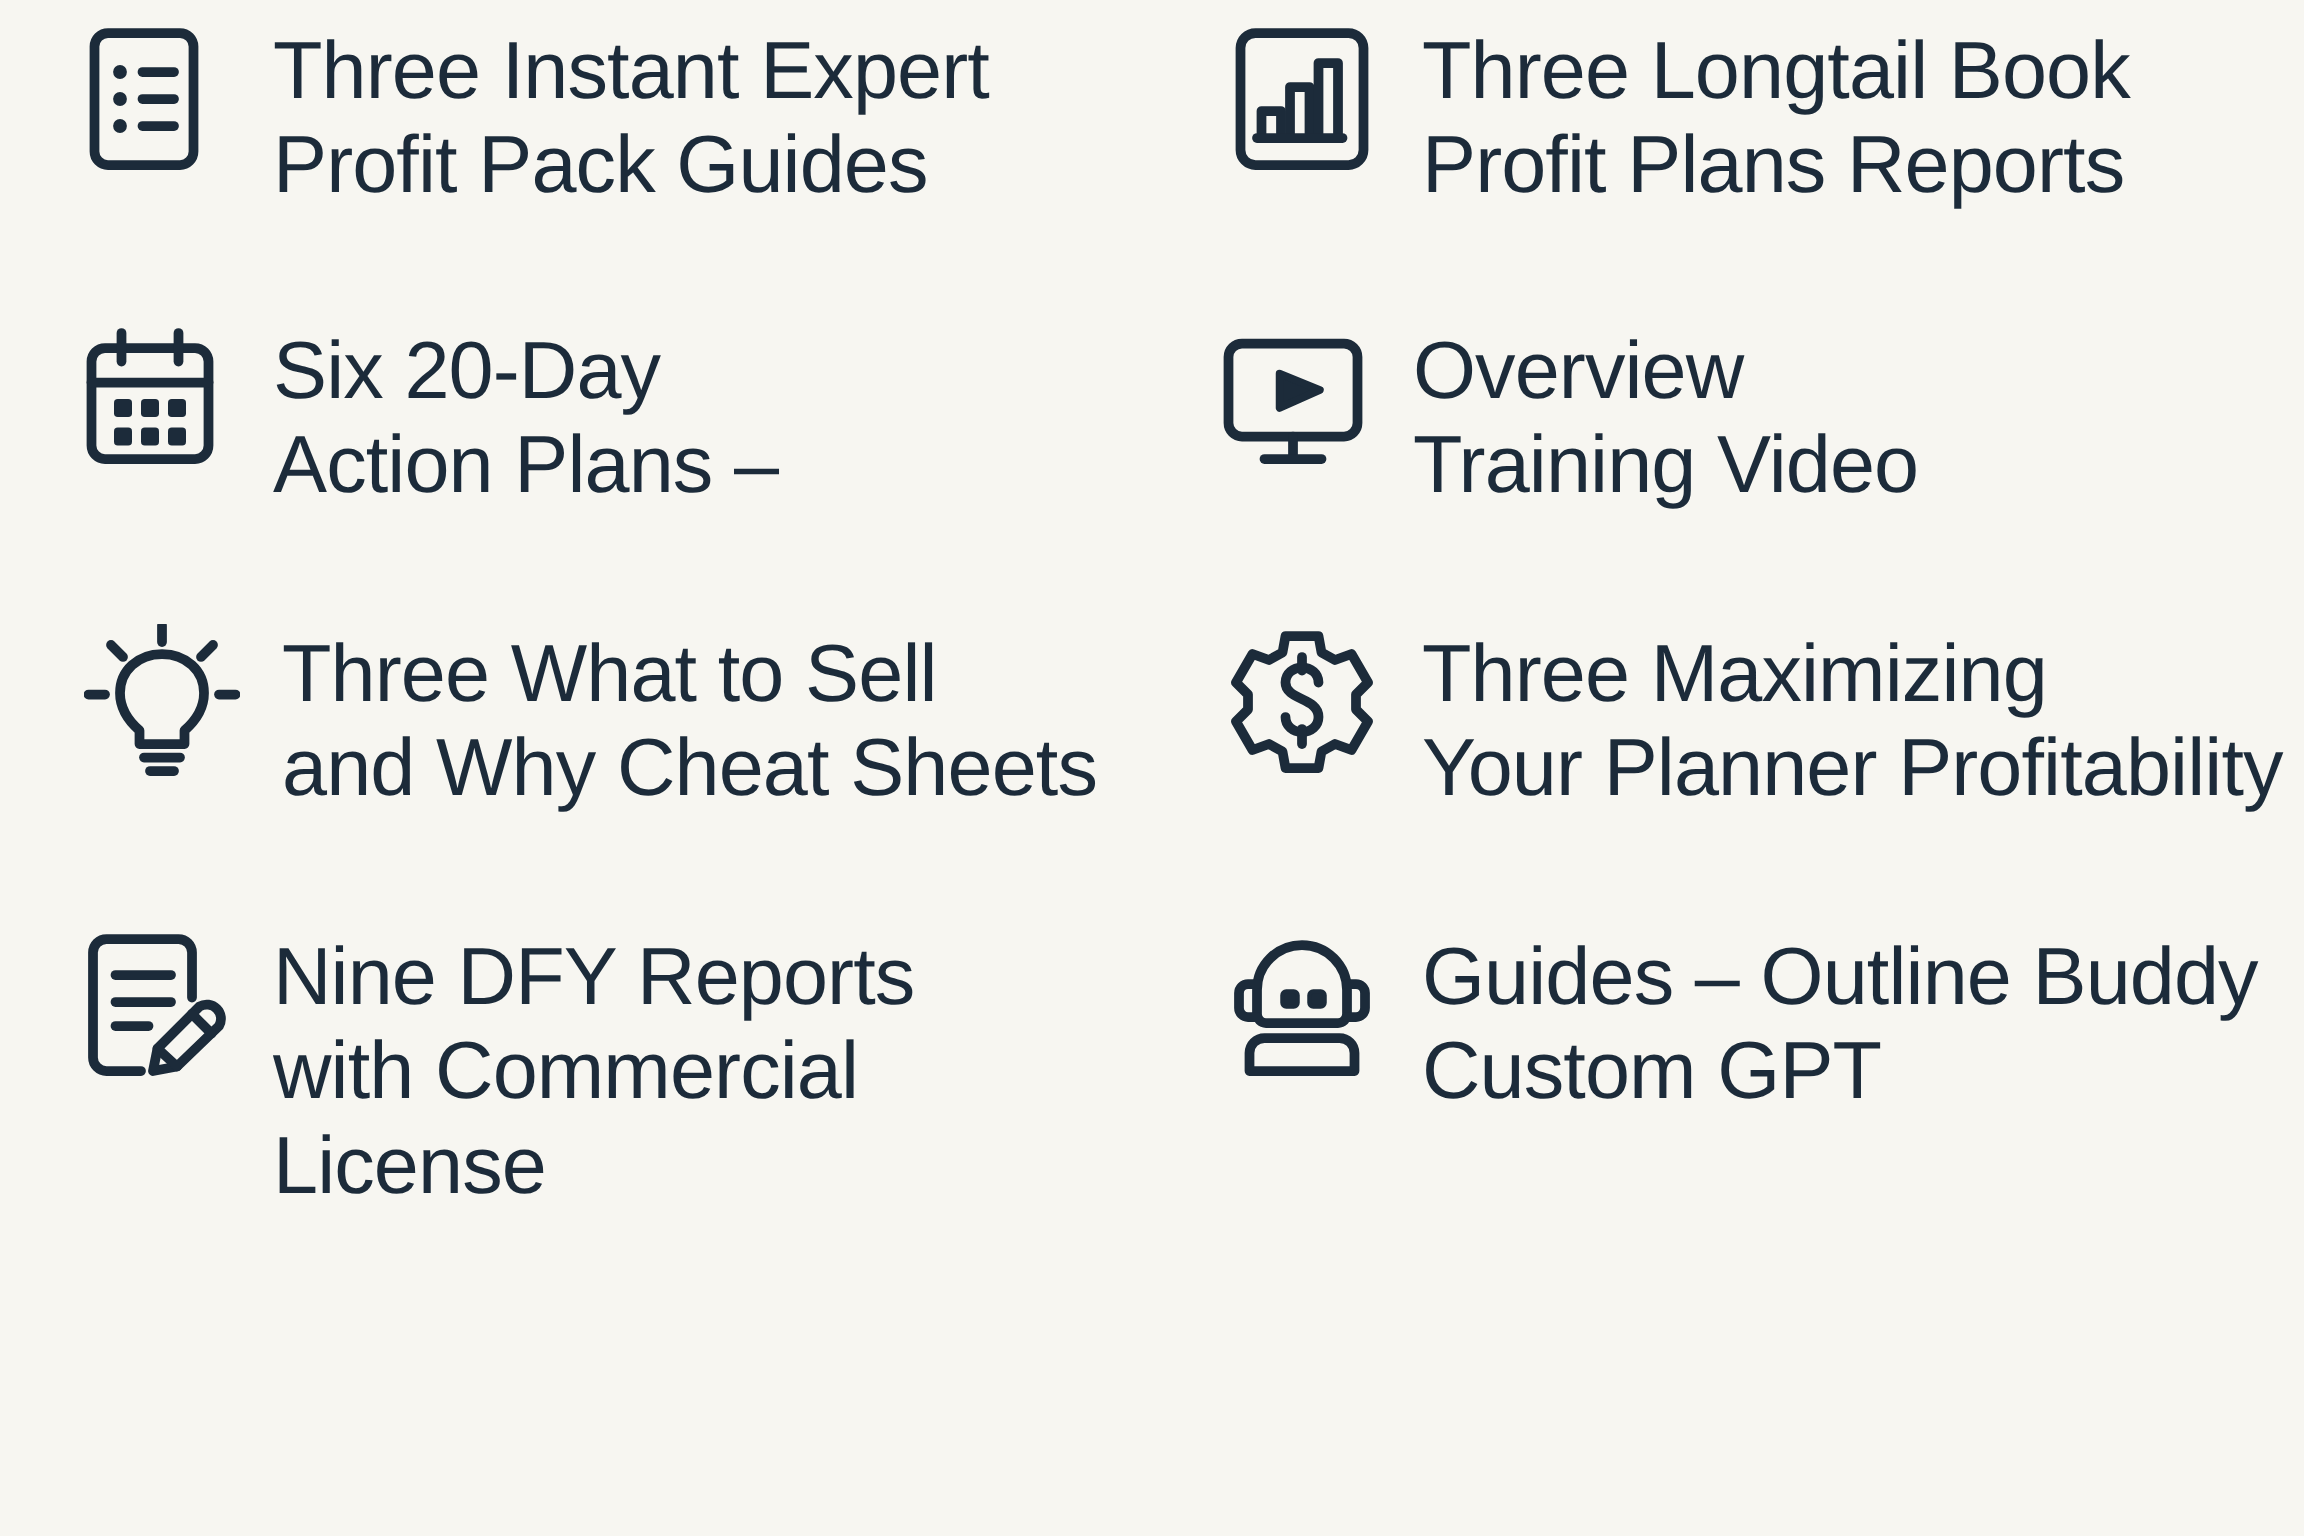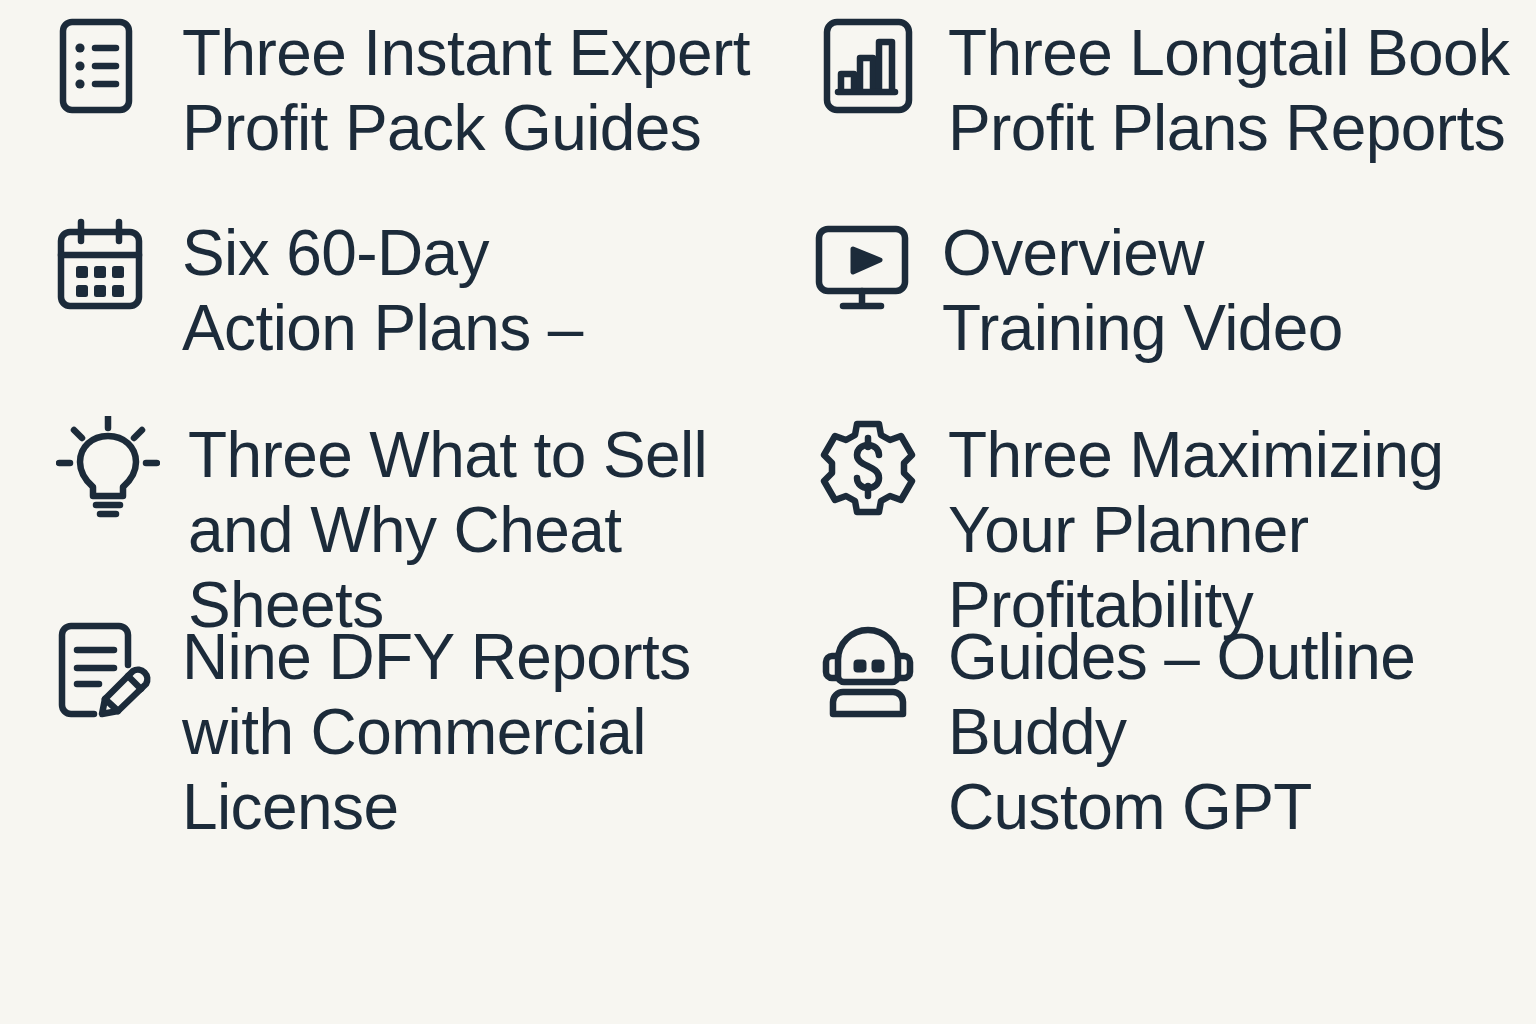--- a/index.html
+++ b/index.html
@@ -49,21 +49,21 @@
     align-items: center;
     justify-content: center;
   }
   .icon-wrap svg {
     display: block;
     width: 104px;
     height: 104px;
   }
   .feature-text {
     color: #1c2b3a;
-    font-size: 64px;
+    font-size: 54px;
     line-height: 1.17;
     letter-spacing: -0.6px;
     white-space: pre-line;
     padding-top: 2px;
   }
   .spacer-row {
     grid-column: 1 / span 2;
   }
 </style>
 </head>
@@ -110,21 +110,21 @@
           <line x1="31" y1="8" x2="31" y2="27"></line>
           <line x1="69" y1="8" x2="69" y2="27"></line>
           <rect x="26" y="52" width="12" height="12" rx="2.5" fill="#1c2b3a" stroke="none"></rect>
           <rect x="44" y="52" width="12" height="12" rx="2.5" fill="#1c2b3a" stroke="none"></rect>
           <rect x="62" y="52" width="12" height="12" rx="2.5" fill="#1c2b3a" stroke="none"></rect>
           <rect x="26" y="71" width="12" height="12" rx="2.5" fill="#1c2b3a" stroke="none"></rect>
           <rect x="44" y="71" width="12" height="12" rx="2.5" fill="#1c2b3a" stroke="none"></rect>
           <rect x="62" y="71" width="12" height="12" rx="2.5" fill="#1c2b3a" stroke="none"></rect>
         </svg>
       </span>
-      <div class="feature-text">Six 60-Day
+      <div class="feature-text">Six 20-Day
 Action Plans –</div>
     </div>
 
     <div class="feature col-left">
       <span class="icon-wrap">
         <svg viewBox="0 0 104 104" fill="none" stroke="#1c2b3a" stroke-width="6.5" stroke-linecap="round" stroke-linejoin="round">
           <rect x="9" y="15" width="86" height="62" rx="9"></rect>
           <polygon points="43,35 70,46 43,58" fill="#1c2b3a" stroke="#1c2b3a" stroke-width="5" stroke-linejoin="round"></polygon>
           <line x1="52" y1="77" x2="52" y2="90"></line>
           <line x1="33" y1="92" x2="71" y2="92"></line>

